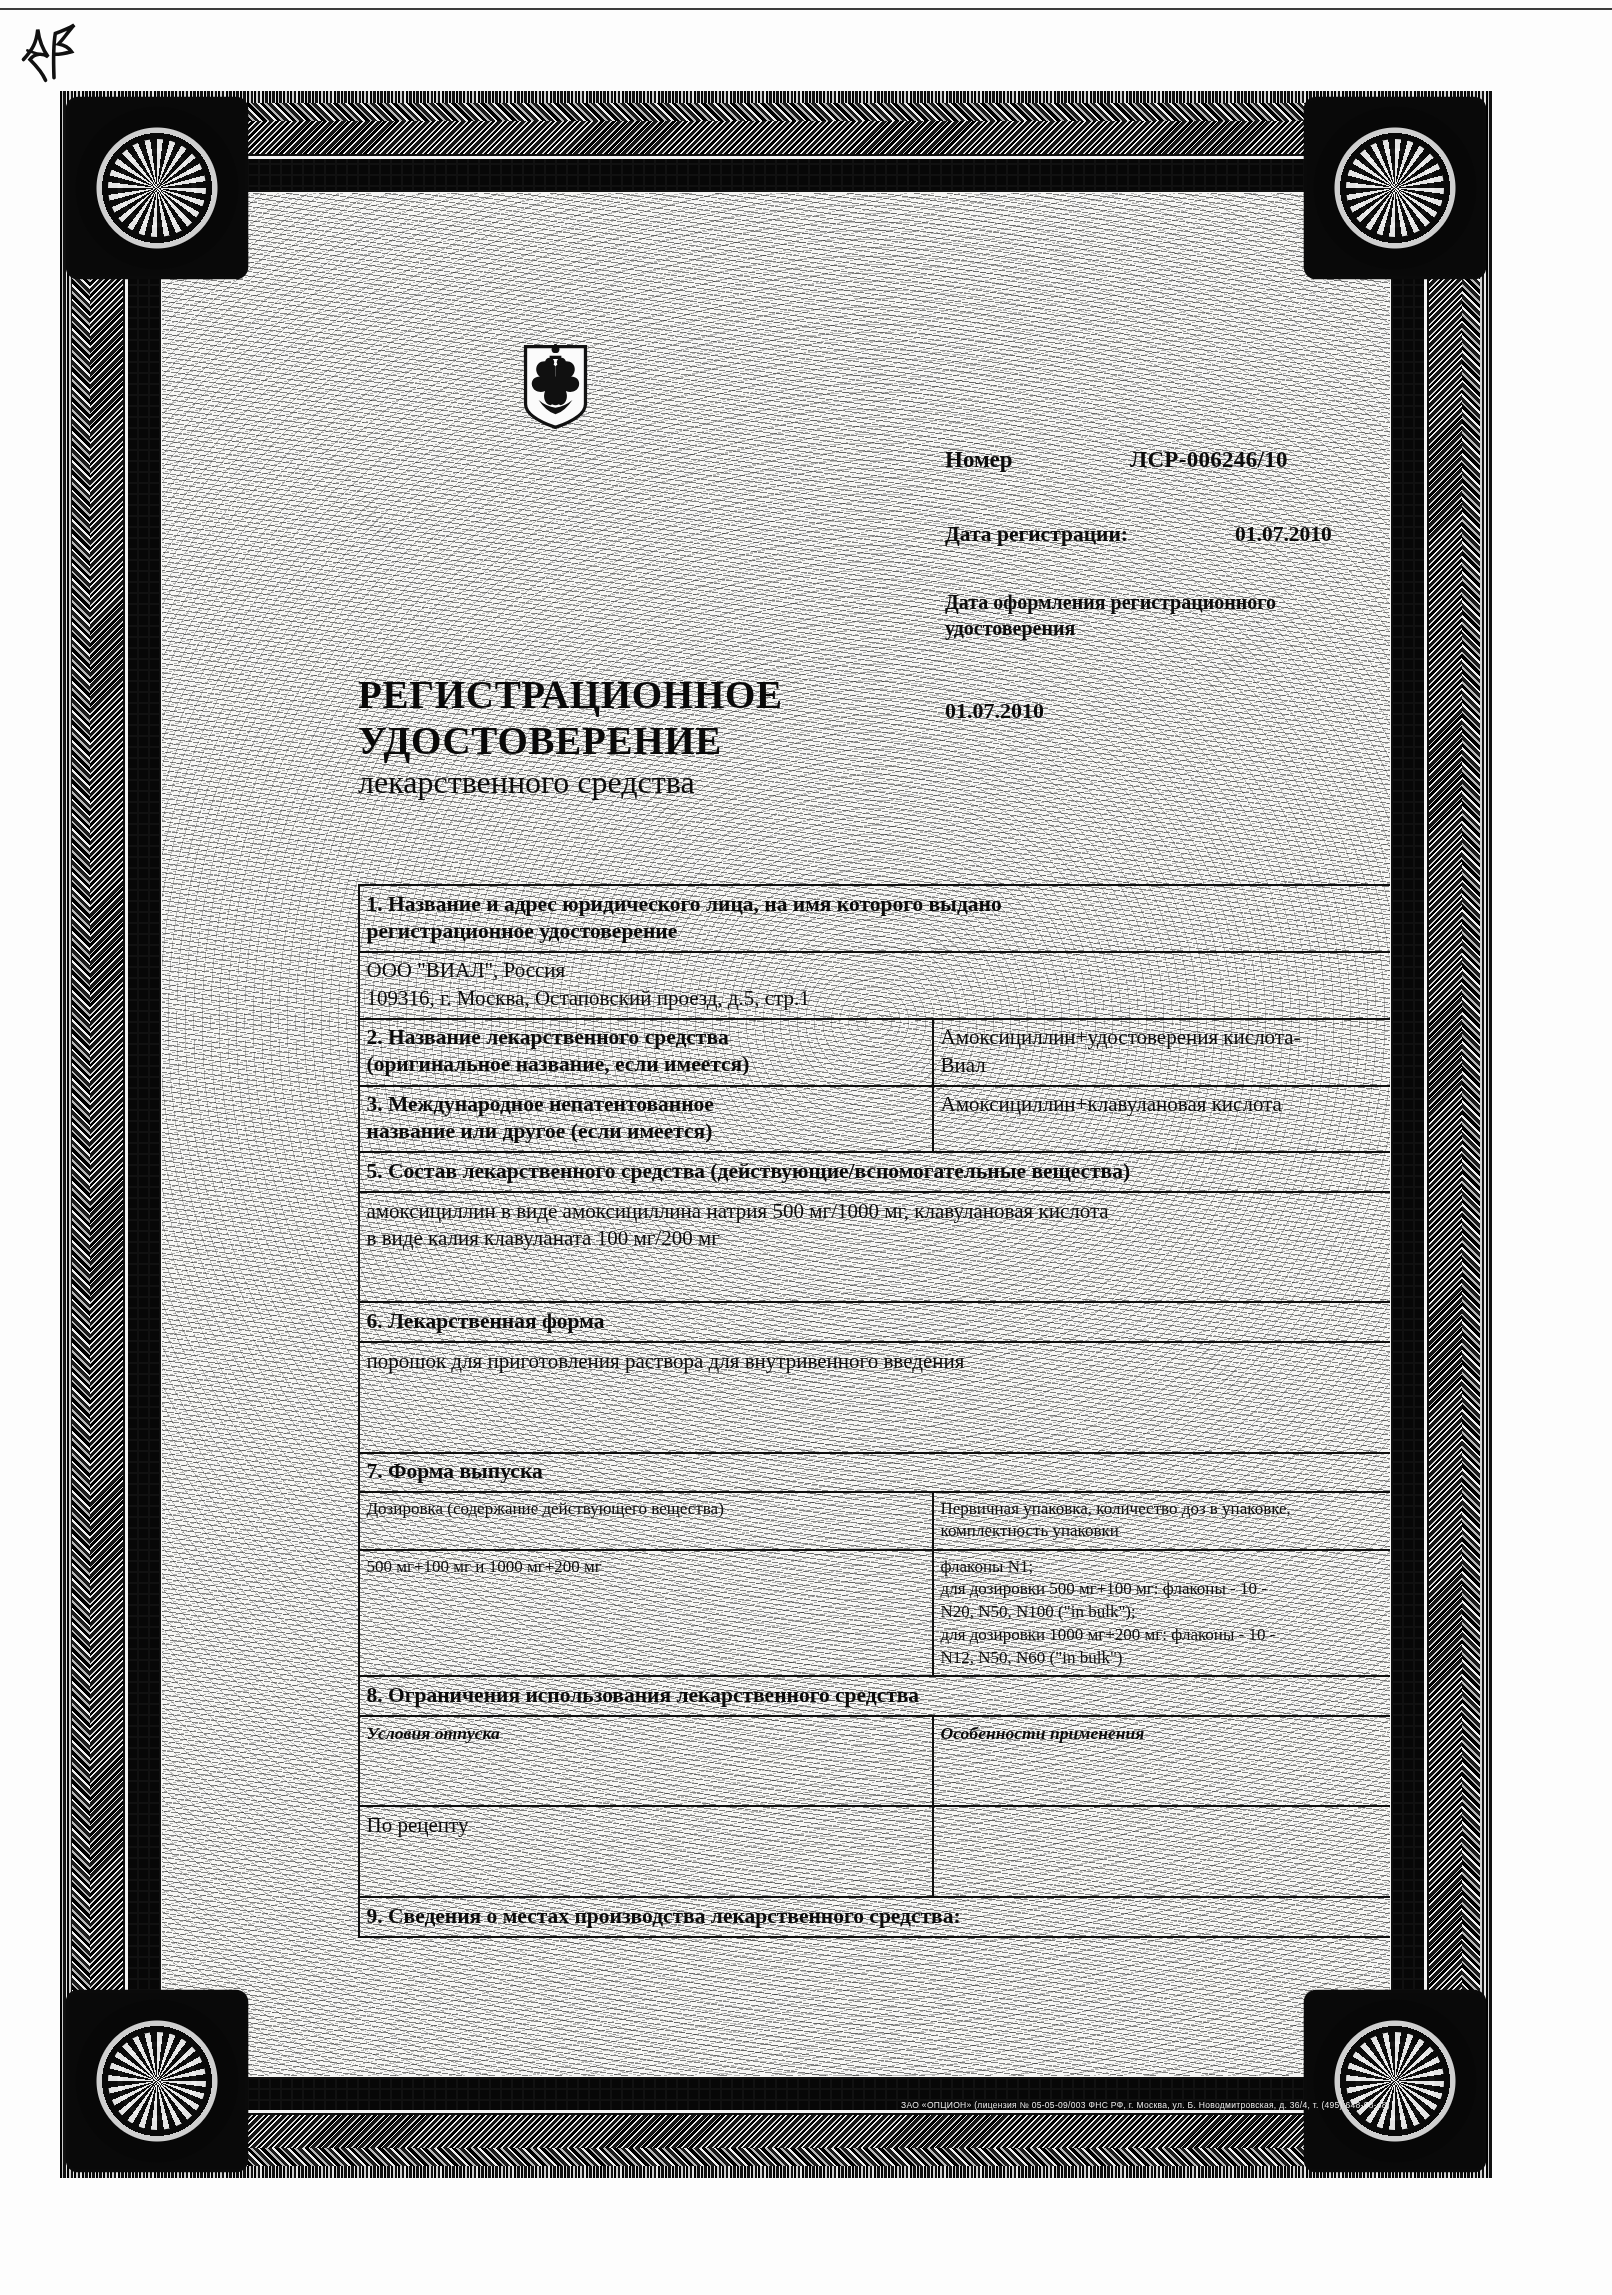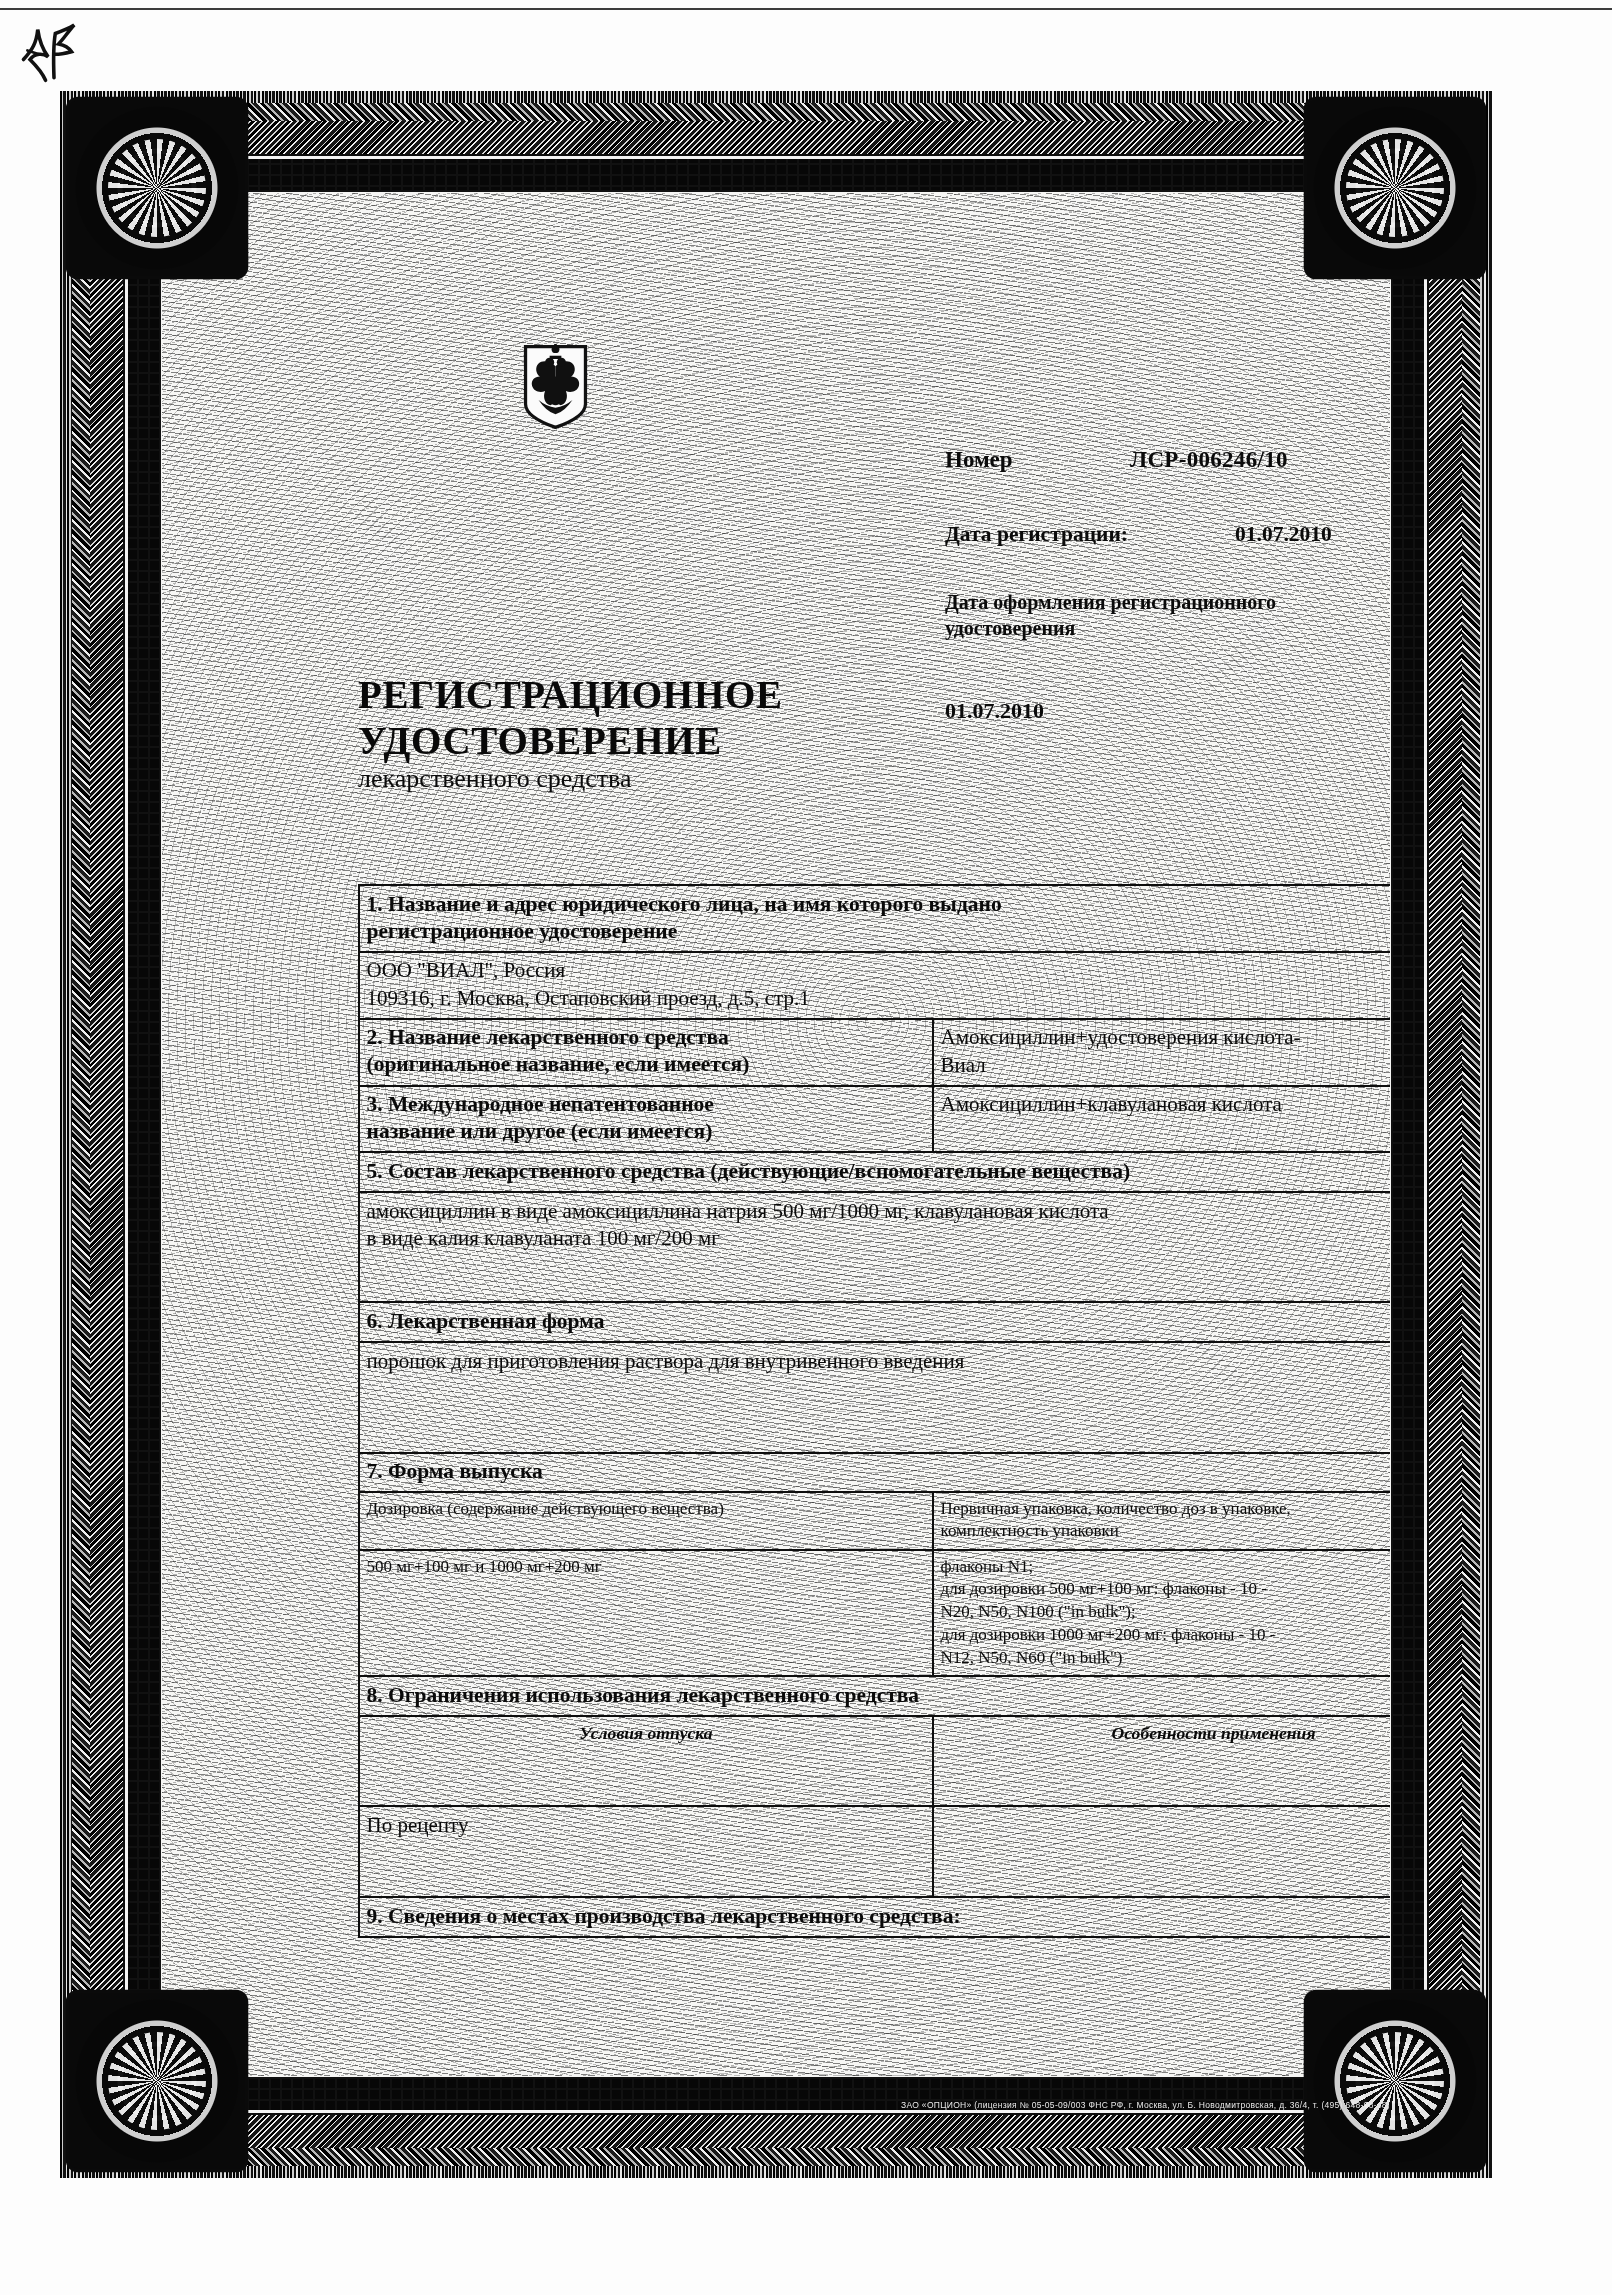--- a/index.html
+++ b/index.html
@@ -237,21 +237,21 @@
     font-size: 39px;
     line-height: 1.18;
     letter-spacing: 0.7px;
     color: #090909;
   }
   .doc-title .t2 { display: block; }
   .doc-subtitle {
     position: absolute;
     left: 196px;
     top: 571px;
-    font-size: 26px;
+    font-size: 32px;
     color: #0b0b0b;
   }
 
   
   table.reg {
     position: absolute;
     left: 196px;
     top: 691px;
     width: 1135px;
     border-collapse: collapse;
@@ -265,21 +265,21 @@
     background: transparent;
     color: #0a0a0a;
     margin-left: 36px;
   }
   .c-left  { width: 574px; }
   .c-right { width: 561px; }
 
   .hdrow      { font-size: 21.5px; font-weight: bold; line-height: 1.26; }
   .bodyrow    { font-size: 21px; font-weight: normal; line-height: 1.30; }
   .smallrow   { font-size: 17px; font-weight: normal; line-height: 1.34; }
-  .italrow    { font-size: 17.6px; font-style: italic; font-weight: bold; line-height: 1.3; text-align: center; }
+  .italrow    { font-size: 17.6px; font-style: italic; font-weight: bold; line-height: 1.3; }
   .valrow     { font-size: 21px; line-height: 1.30; }
   .tall-120 { height: 78px; }
   .tall-90  { height: 59px;  }
   .tall-150 { height: 98px; }
 
   
   .microtext {
     position: absolute;
     left: 111px;
     bottom: 68px;

